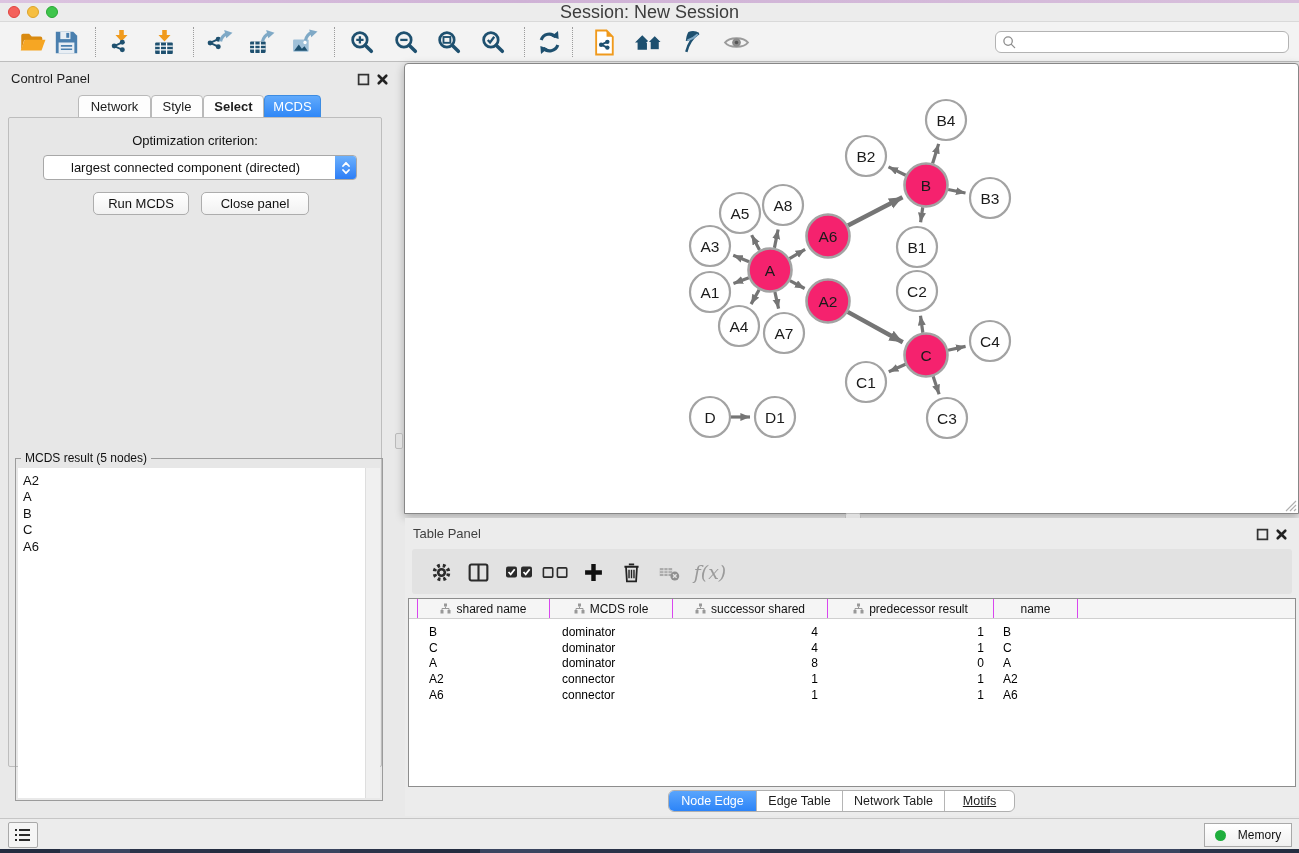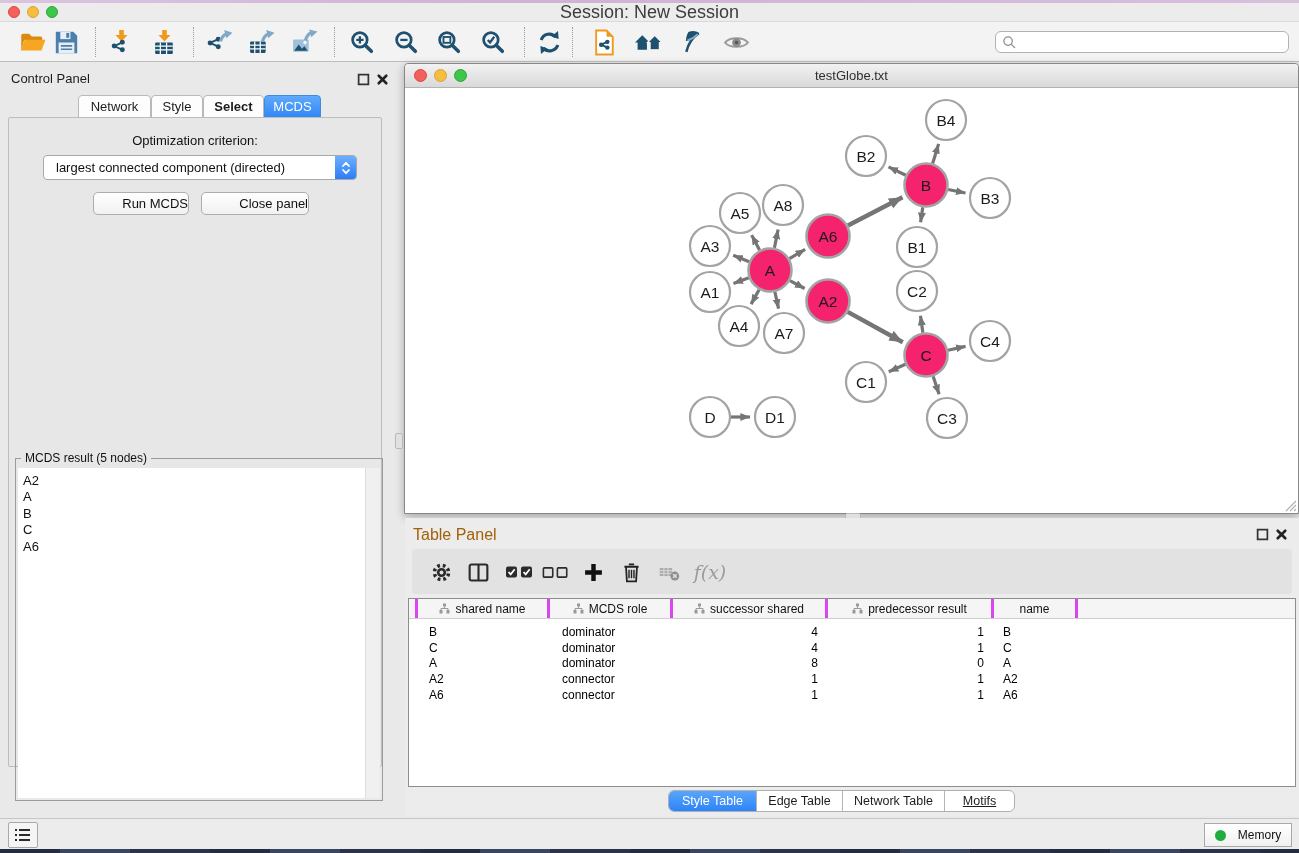--- a/index.html
+++ b/index.html
@@ -27,23 +27,23 @@
 
   
   #control-panel{left:0;top:62px;width:390px;height:756px;background:#e9e9e9}
   #cp-title{left:11px;top:9px;font-size:13px;color:#1d1d1d}
   .mini-ic{position:absolute;top:10px;width:13px;height:13px;cursor:default}
   #cp-tabs{left:0;top:33px;width:390px;height:23px}
   .cp-tab{position:absolute;top:0;height:23px;background:#fdfdfd;border:1px solid #b9b9b9;border-radius:4px 4px 0 0;font-size:13px;color:#1c1c1c;text-align:center;line-height:21px}
   .cp-tab.active{background:linear-gradient(#61aafc,#2f87f7);border-color:#3d8ce2;color:#fff}
   #cp-box{left:8px;top:55px;width:374px;height:650px;border:1px solid #bdbdbd;border-radius:2px;background:#e7e7e7}
   #opt-label{left:0;top:15px;width:372px;text-align:center;font-size:13px;color:#111}
-  #opt-select{left:34px;top:37px;width:314px;height:25px;background:#fff;border:1px solid #a8a8a8;border-radius:4px;font-size:13px;color:#111;line-height:23px;padding-left:12px;cursor:default}
+  #opt-select{left:34px;top:37px;width:314px;height:25px;background:#fff;border:1px solid #a8a8a8;border-radius:4px;font-size:13px;color:#111;line-height:23px;padding-left:27px;cursor:default}
   #opt-stepper{right:0;top:0;width:21px;height:23px;background:linear-gradient(#6cb0fc,#2d7ef6);border-radius:0 3px 3px 0;display:flex;align-items:center;justify-content:center}
-  .cp-btn{position:absolute;top:74px;height:23px;background:linear-gradient(#ffffff,#f1f1f1);border:1px solid #adadad;border-radius:5px;font-size:13px;color:#111;text-align:right;line-height:21px;cursor:default}
+  .cp-btn{position:absolute;top:74px;height:23px;background:linear-gradient(#ffffff,#f1f1f1);border:1px solid #adadad;border-radius:5px;font-size:13px;color:#111;text-align:center;line-height:21px;cursor:default}
   #run-btn{left:84px;width:96px}
   #closep-btn{left:192px;width:108px}
   #mcds-fieldset{left:6px;top:340px;width:368px;height:343px;border:1px solid #9b9b9b}
   #mcds-legend{position:absolute;top:-8px;left:5px;background:#e7e7e7;padding:0 4px;font-size:12px;color:#111}
   #mcds-list{position:absolute;left:2px;top:9px;right:2px;bottom:2px;background:#fff}
   #mcds-scroll{position:absolute;right:0;top:0;bottom:0;width:15px;background:#f0f0f0;border-left:1px solid #dedede}
   .mcds-item{font-size:13px;color:#111;line-height:16.4px;padding-left:5px}
   #mcds-items{padding-top:5px}
 
   
@@ -54,28 +54,28 @@
   #net-title{width:100%;text-align:center;font-size:13px;color:#2e2e2e;line-height:23px}
   #net-canvas{left:0;top:24px;width:893px;height:425px;background:#fff;overflow:hidden}
   #net-grip{right:1px;bottom:1px;width:14px;height:14px}
 
   
   .vgrip{left:395px;top:433px;width:8px;height:16px;background:#e0e0e0;border:1px solid #b9b9b9;border-radius:2px}
   .hgrip{left:845px;top:513px;width:16px;height:8px;background:#e0e0e0;border:1px solid #b9b9b9;border-radius:2px}
 
   
   #table-panel{left:405px;top:518px;width:894px;height:298px;background:#ececec}
-  #tp-title{left:8px;top:8px;font-size:16px;color:#a16207}
+  #tp-title{left:8px;top:8px;font-size:13px;color:#404040}
   #tp-toolbar{left:7px;top:31px;width:880px;height:45px;background:#e2e2e2;border-radius:3px}
   .tp-ic{position:absolute;top:7px;width:32px;height:32px;display:flex;align-items:center;justify-content:center}
   .tp-ic svg{width:23px;height:23px}
   #fx-btn{font-family:"DejaVu Serif",serif;font-style:italic;color:#9a9a9a;font-size:19px}
   #node-table{left:3px;top:80px;width:888px;height:189px;background:#fff;border:1px solid #8d8d8d;overflow:hidden}
   .t-head{display:flex;height:20px;background:#f5f5f5;border-bottom:1px solid #cfcfcf}
-  .t-hcell{display:flex;align-items:center;justify-content:center;gap:5px;font-size:12px;color:#111;border-right:3px solid #d946ef;height:100%}
+  .t-hcell{display:flex;align-items:center;justify-content:center;gap:5px;font-size:12px;color:#111;border-right:1px solid #d946ef;height:100%}
   .t-row{display:flex;height:15.8px;align-items:center;font-size:12px;color:#000}
   .t-body{padding-top:5px}
   .c-g{width:9px;flex:none}
   .c0{width:132px;flex:none}.c1{width:123px;flex:none}.c2{width:155px;flex:none}.c3{width:166px;flex:none}.c4{width:84px;flex:none}.c-f{flex:1}
   .t-row .c0{padding-left:11px}.t-row .c1{padding-left:12px}
   .t-row .c2,.t-row .c3{text-align:right;padding-right:10px}
   .t-row .c4{padding-left:9px}
   #tp-tabs{left:263px;top:272px;height:22px;display:flex;border:1px solid #b0b0b0;border-radius:6px;background:#fff;overflow:hidden}
   .tp-tab{height:100%;font-size:12.5px;color:#1c1c1c;text-align:center;line-height:20px;border-right:1px solid #b5b5b5}
   .tp-tab:last-child{border-right:none}
@@ -289,26 +289,20 @@
             <div class="mcds-item">C</div>
             <div class="mcds-item">A6</div>
           </div>
         <div id="mcds-scroll"></div>
       </div>
     </div>
   </div>
 </div>
 
 <div id="net-window" class="abs">
-  <div id="net-titlebar" class="abs">
-    <span class="light r"></span>
-    <span class="light y"></span>
-    <span class="light g"></span>
-    <div id="net-title">testGlobe.txt</div>
-  </div>
   <div id="net-canvas" class="abs">
     <svg id="graph-svg" width="893" height="425" viewBox="0 0 893 425">
       <defs>
         <marker id="arrow" markerUnits="strokeWidth" markerWidth="3.4" markerHeight="2.8" refX="3" refY="1.25" orient="auto">
             <path d="M0 0 L3 1.25 L0 2.5 Z" fill="#757575"></path>
           </marker>
       </defs>
       <g id="edges-layer">
           <line x1="343.8752828925513" y1="189.74572960606451" x2="328.47190789716524" y2="195.39363377103942" stroke="#757575" stroke-width="3.2" marker-end="url(#arrow)"></line>
           <line x1="344.1092744550817" y1="173.64370978203266" x2="328.2119172721315" y2="167.2847669088526" stroke="#757575" stroke-width="3.2" marker-end="url(#arrow)"></line>
@@ -569,21 +563,21 @@
           <span class="c-g"></span>
           <span class="c0">A6</span>
           <span class="c1">connector</span>
           <span class="c2">1</span>
           <span class="c3">1</span>
           <span class="c4">A6</span>
         </div>
       </div>
   </div>
   <div id="tp-tabs" class="abs">
-      <span class="tp-tab active" style="width: 88px;">Style Table</span>
+      <span class="tp-tab active" style="width: 88px;">Node Edge</span>
       <span class="tp-tab" style="width: 86px;">Edge Table</span>
       <span class="tp-tab" style="width: 102px;">Network Table</span>
       <span class="tp-tab" style="width: 69px; text-decoration: underline;">Motifs</span>
     </div>
 </div>
 
 <div id="status-bar" class="abs">
   <span id="list-btn" class="abs">
       <svg width="18" height="16" viewBox="0 0 18 16">
         <g stroke="#2b2b2b" stroke-width="2">

